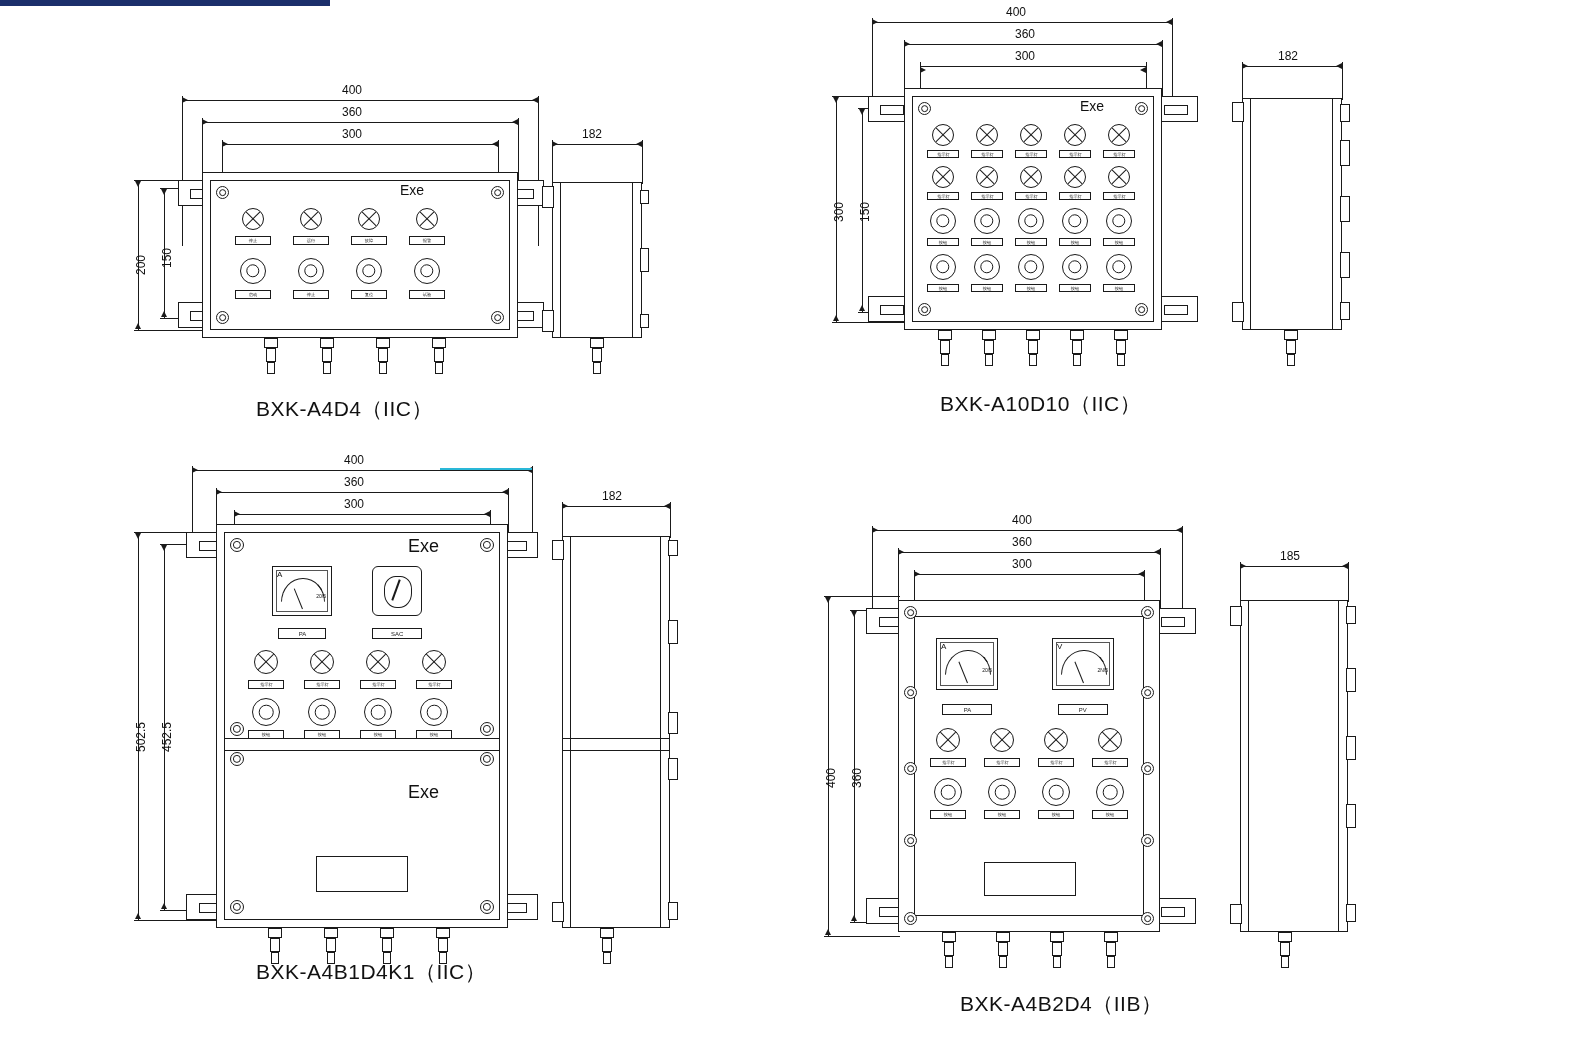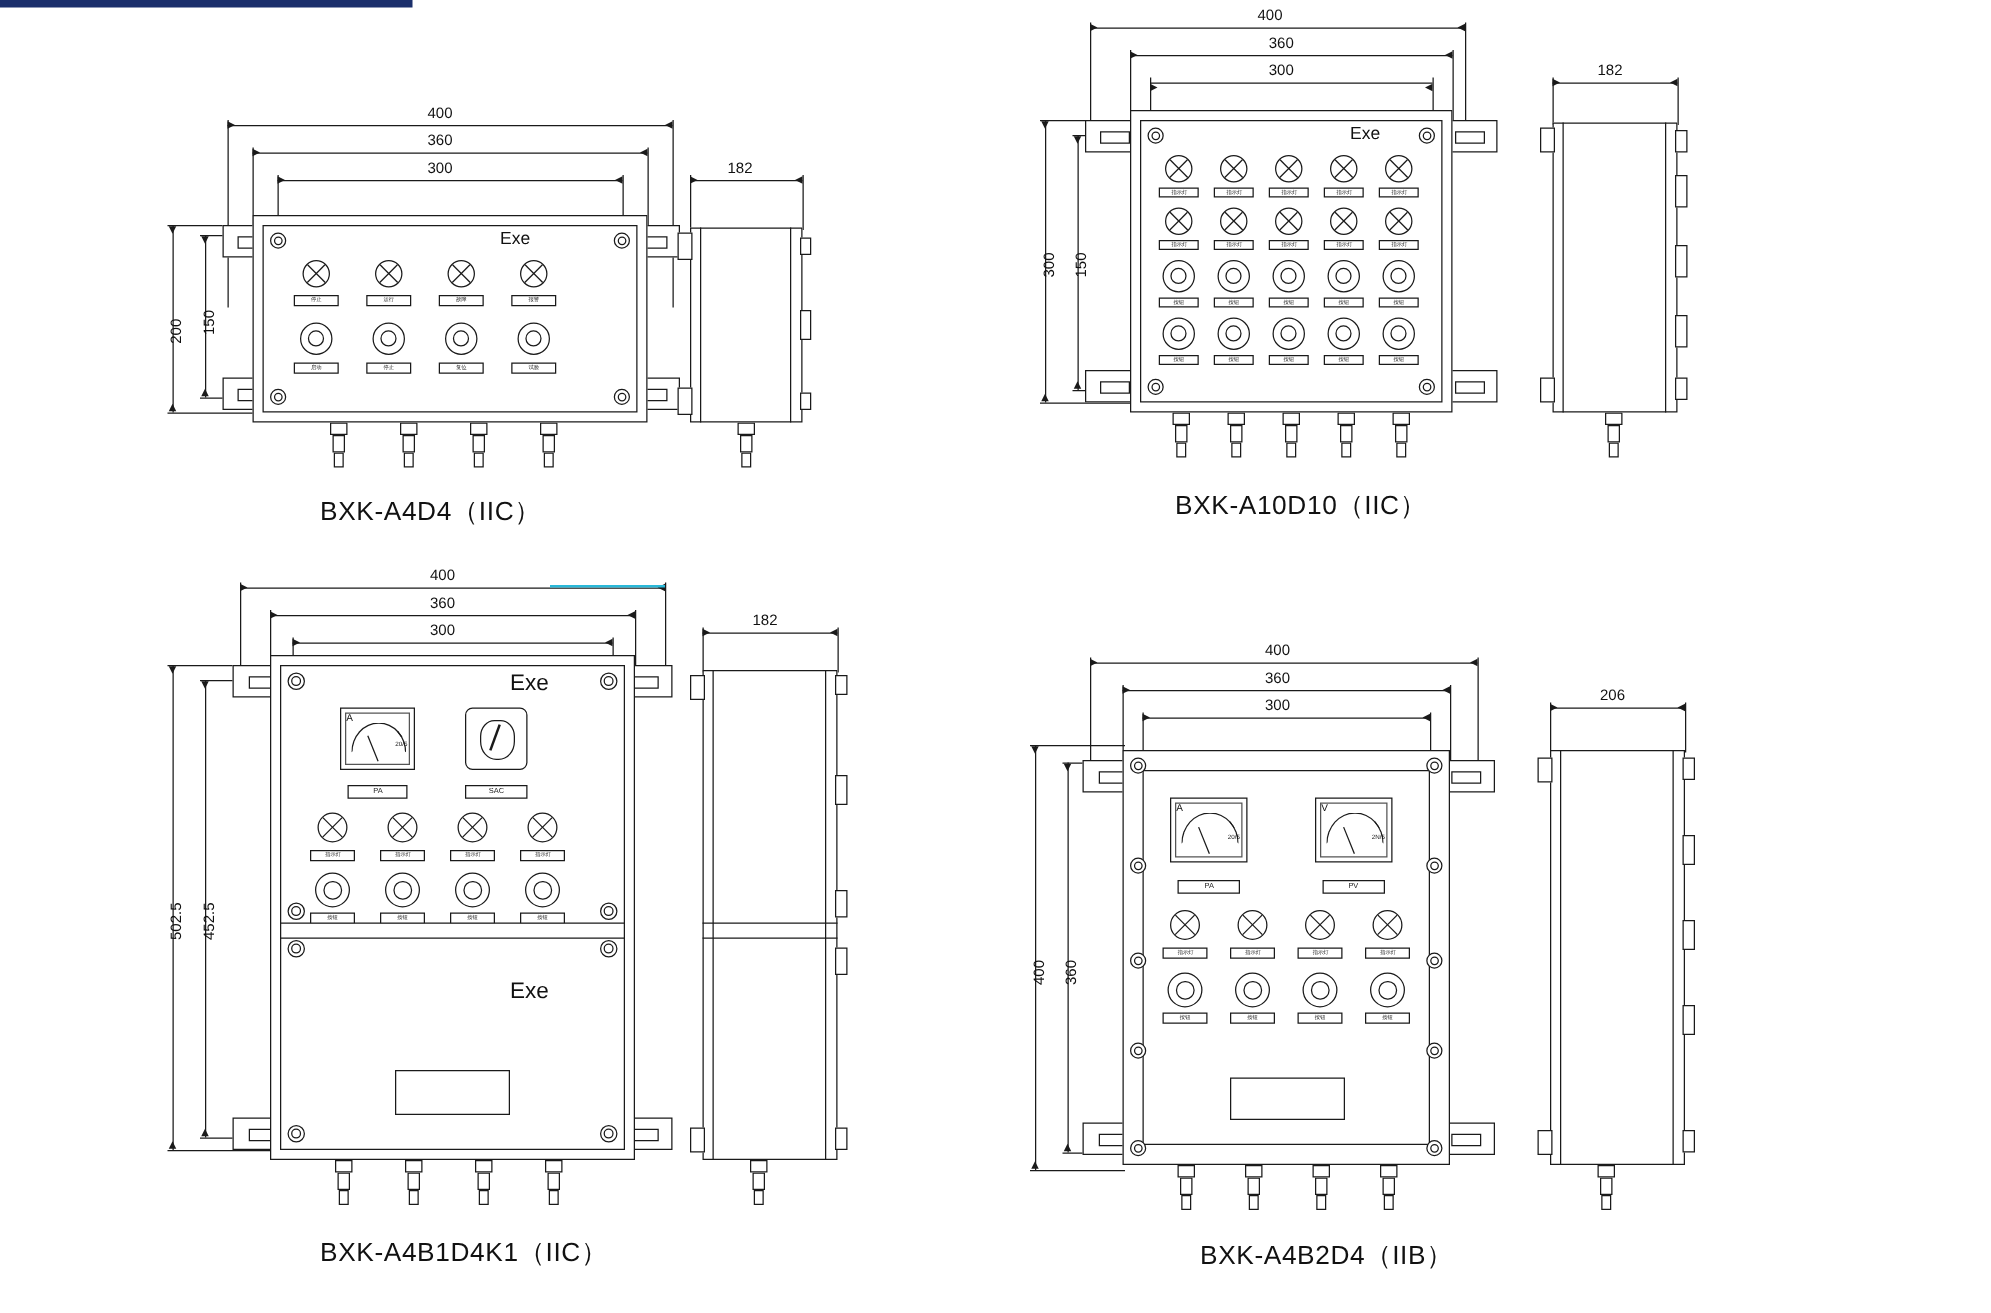--- a/index.html
+++ b/index.html
@@ -592,21 +592,21 @@
     <div class="sideflap" style="left:548px;top:318px;width:10px;height:22px;"></div>
     <div class="sideflap" style="left:548px;top:462px;width:10px;height:18px;"></div>
     <div class="sideflap" style="left:432px;top:100px;width:12px;height:20px;"></div>
     <div class="sideflap" style="left:432px;top:462px;width:12px;height:20px;"></div>
     <div class="gland" style="left:478px;top:488px;width:18px;height:44px;">
       <div class="gl-a" style="left:2px;top:0;width:14px;height:10px;"></div>
         <div class="gl-a" style="left:4px;top:10px;width:10px;height:14px;"></div>
         <div class="gl-a" style="left:5px;top:24px;width:8px;height:12px;"></div>
     </div>
 
-    <div class="abs caption" style="left:136px;top:548px;">BXK-A4B1D4K1（IIC）</div>
+    <div class="abs caption" style="left:136px;top:518px;">BXK-A4B1D4K1（IIC）</div>
   </div>
 
   <div class="abs" style="left:810px;top:500px;width:700px;height:540px;">
 
     <div class="abs dline hline" style="left:62px;top:30px;width:310px;"></div>
     <div class="abs dline vline" style="left:62px;top:26px;height:90px;"></div>
     <div class="abs dline vline" style="left:372px;top:26px;height:90px;"></div>
     <div class="abs dimtxt" style="left:202px;top:13px;">400</div>
     <div class="arrowR" style="left:62px;top:27px;"></div>
       <div class="arrowL" style="left:366px;top:27px;"></div>
@@ -748,21 +748,21 @@
     </div>
     <div class="gland" style="left:292px;top:432px;width:18px;height:44px;">
       <div class="gl-a" style="left:2px;top:0;width:14px;height:10px;"></div>
         <div class="gl-a" style="left:4px;top:10px;width:10px;height:14px;"></div>
         <div class="gl-a" style="left:5px;top:24px;width:8px;height:12px;"></div>
     </div>
 
     <div class="abs dline hline" style="left:430px;top:66px;width:108px;"></div>
     <div class="abs dline vline" style="left:430px;top:62px;height:40px;"></div>
     <div class="abs dline vline" style="left:538px;top:62px;height:40px;"></div>
-    <div class="abs dimtxt" style="left:470px;top:49px;">206</div>
+    <div class="abs dimtxt" style="left:470px;top:49px;">185</div>
     <div class="arrowR" style="left:430px;top:63px;"></div>
       <div class="arrowL" style="left:532px;top:63px;"></div>
 
     <div class="panel" style="left:430px;top:100px;width:108px;height:332px;position:absolute;"></div>
     <div class="abs dline vline" style="left:438px;top:100px;height:332px;"></div>
     <div class="abs dline vline" style="left:528px;top:100px;height:332px;"></div>
     <div class="sideflap" style="left:536px;top:106px;width:10px;height:18px;"></div>
     <div class="sideflap" style="left:536px;top:168px;width:10px;height:24px;"></div>
     <div class="sideflap" style="left:536px;top:236px;width:10px;height:24px;"></div>
     <div class="sideflap" style="left:536px;top:304px;width:10px;height:24px;"></div>

